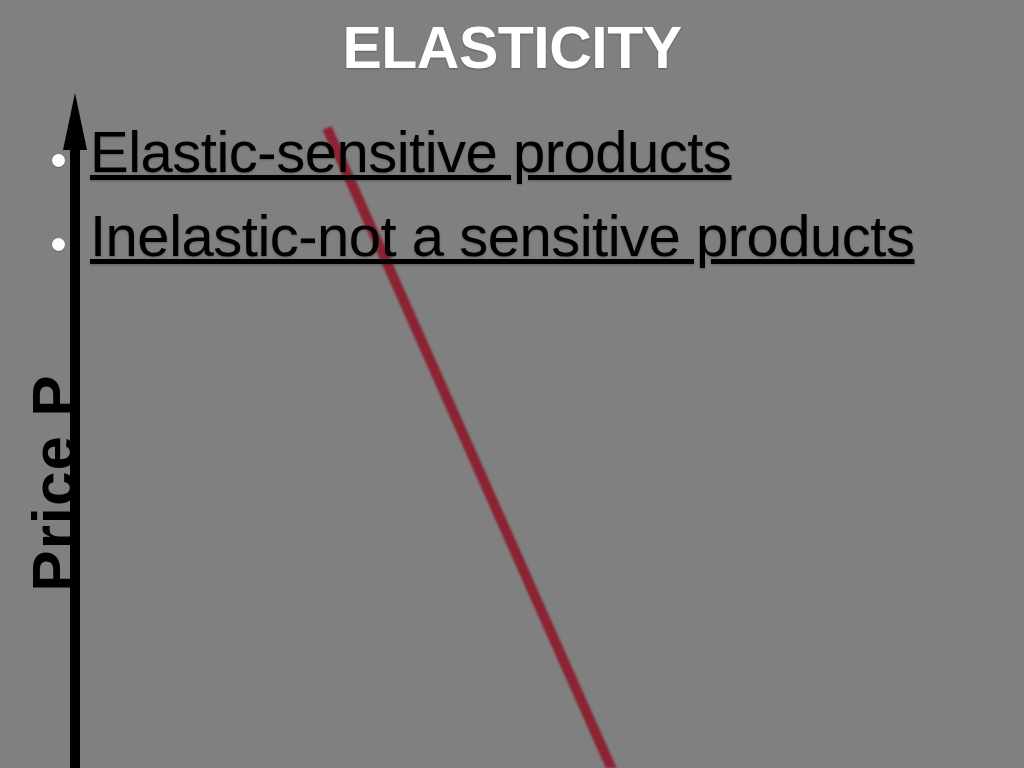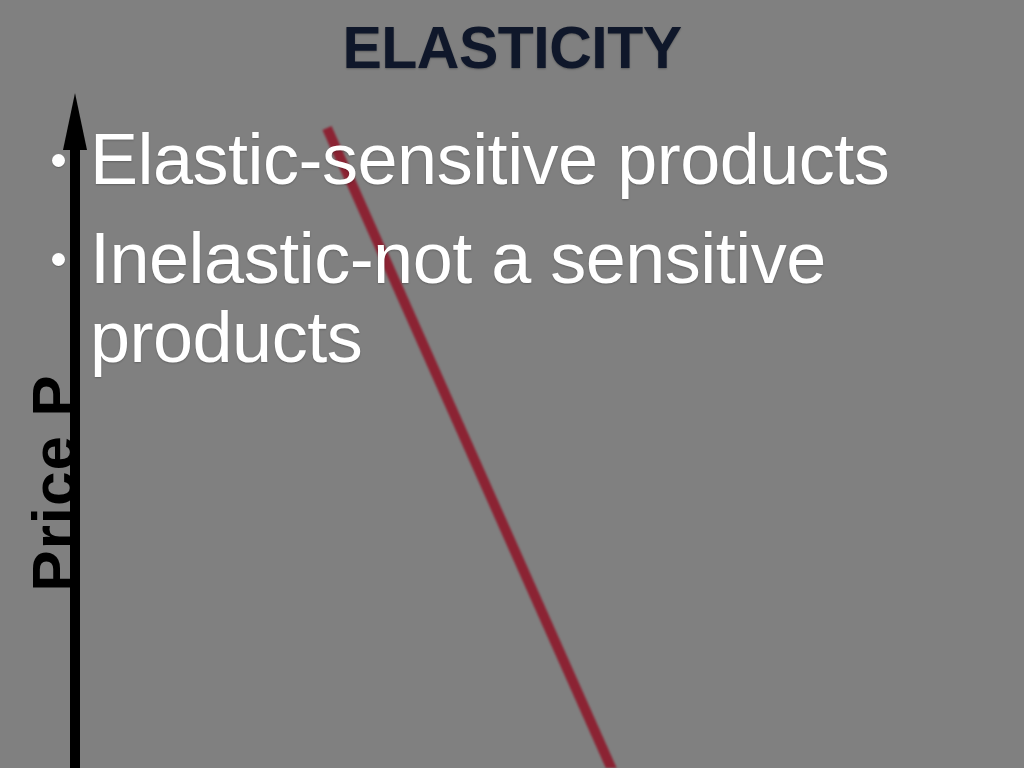--- a/index.html
+++ b/index.html
@@ -62,47 +62,48 @@
   }
 
   
   #title {
     position: absolute;
     z-index: 5;
     left: 0;
     top: 18px;
     width: 1024px;
     text-align: center;
-    color: #0f172a;
+    color: #ffffff;
     font-family: "Liberation Sans", sans-serif;
     font-weight: bold;
     font-size: 59px;
     line-height: 1.05;
     letter-spacing: -0.5px;
     text-shadow: 0 1px 2px rgba(0,0,0,0.28);
   }
 
   
   #bullets {
     position: absolute;
     z-index: 5;
     left: 44px;
     top: 120px;
     width: 940px;
   }
   .bullet-row {
     position: relative;
     padding-left: 46px;
-    color: #ffffff;
+    color: #000000;
     font-family: "Liberation Sans", sans-serif;
     font-weight: 300;
-    font-size: 72px;
+    font-size: 58px;
     line-height: 1.1;
     letter-spacing: -0.5px;
     text-shadow: 0 1px 2px rgba(0,0,0,0.25);
+    text-decoration: underline;
   }
   .bullet-row + .bullet-row { margin-top: 20px; }
   .bullet-dot {
     position: absolute;
     left: 8px;
     top: 34px;
     width: 13px;
     height: 13px;
     border-radius: 50%;
     background: #ffffff;

